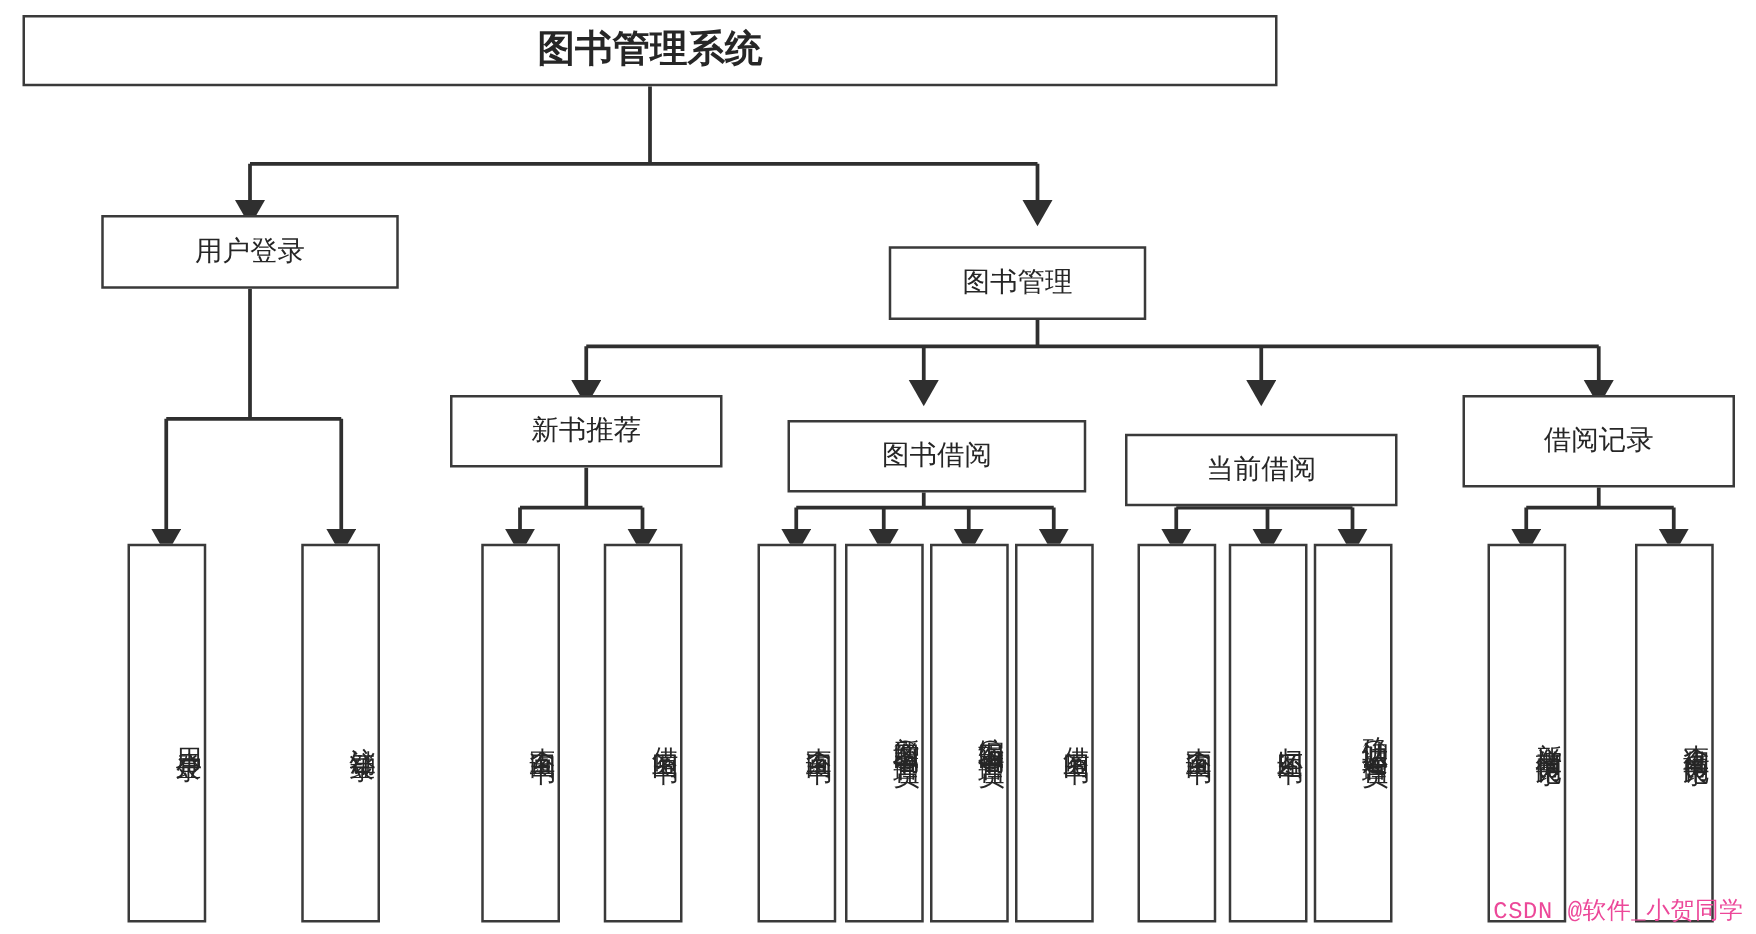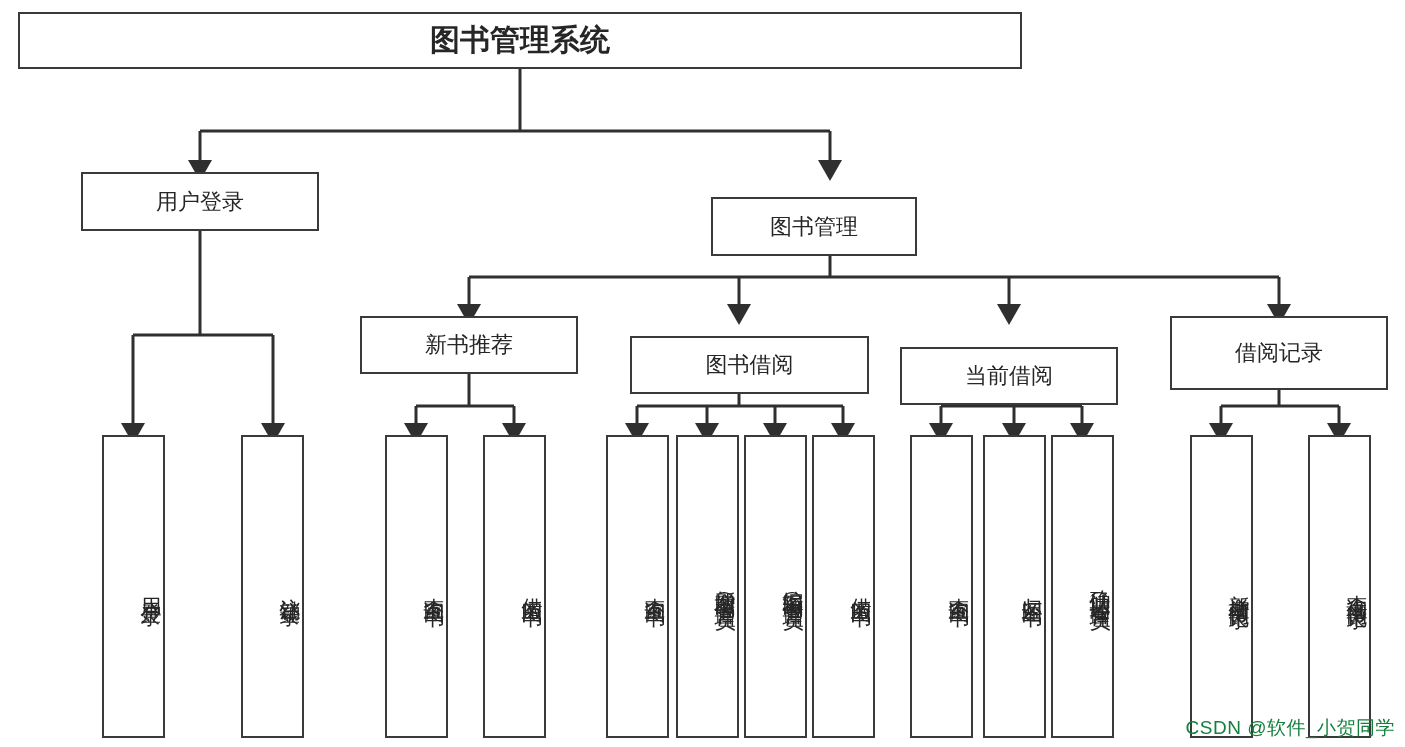--- a/index.html
+++ b/index.html
@@ -39,24 +39,24 @@
     align-items:flex-start;
     justify-content:center;
   }
   .node .lbl{display:block;}
   .node.root{font-size:30px;font-weight:bold;}
   svg.links{position:absolute;left:0;top:0;width:1405px;height:747px;pointer-events:none;}
   .watermark{
     position:absolute;
     right:10px;bottom:6px;
     font-size:19px;
-    color:#15803d;
+    color:#ec4899;
     letter-spacing:0.5px;
     white-space:nowrap;
-    font-family:Liberation Sans, sans-serif;
+    font-family:Liberation Mono, monospace;
   }
 </style>
 </head>
 <body>
 
 <div id="diagram">
 
   <svg class="links" viewBox="0 0 1405 747" xmlns="http://www.w3.org/2000/svg">
     <defs>
       <marker id="arr" markerWidth="10" markerHeight="10" refX="1" refY="4" orient="auto" markerUnits="strokeWidth">

